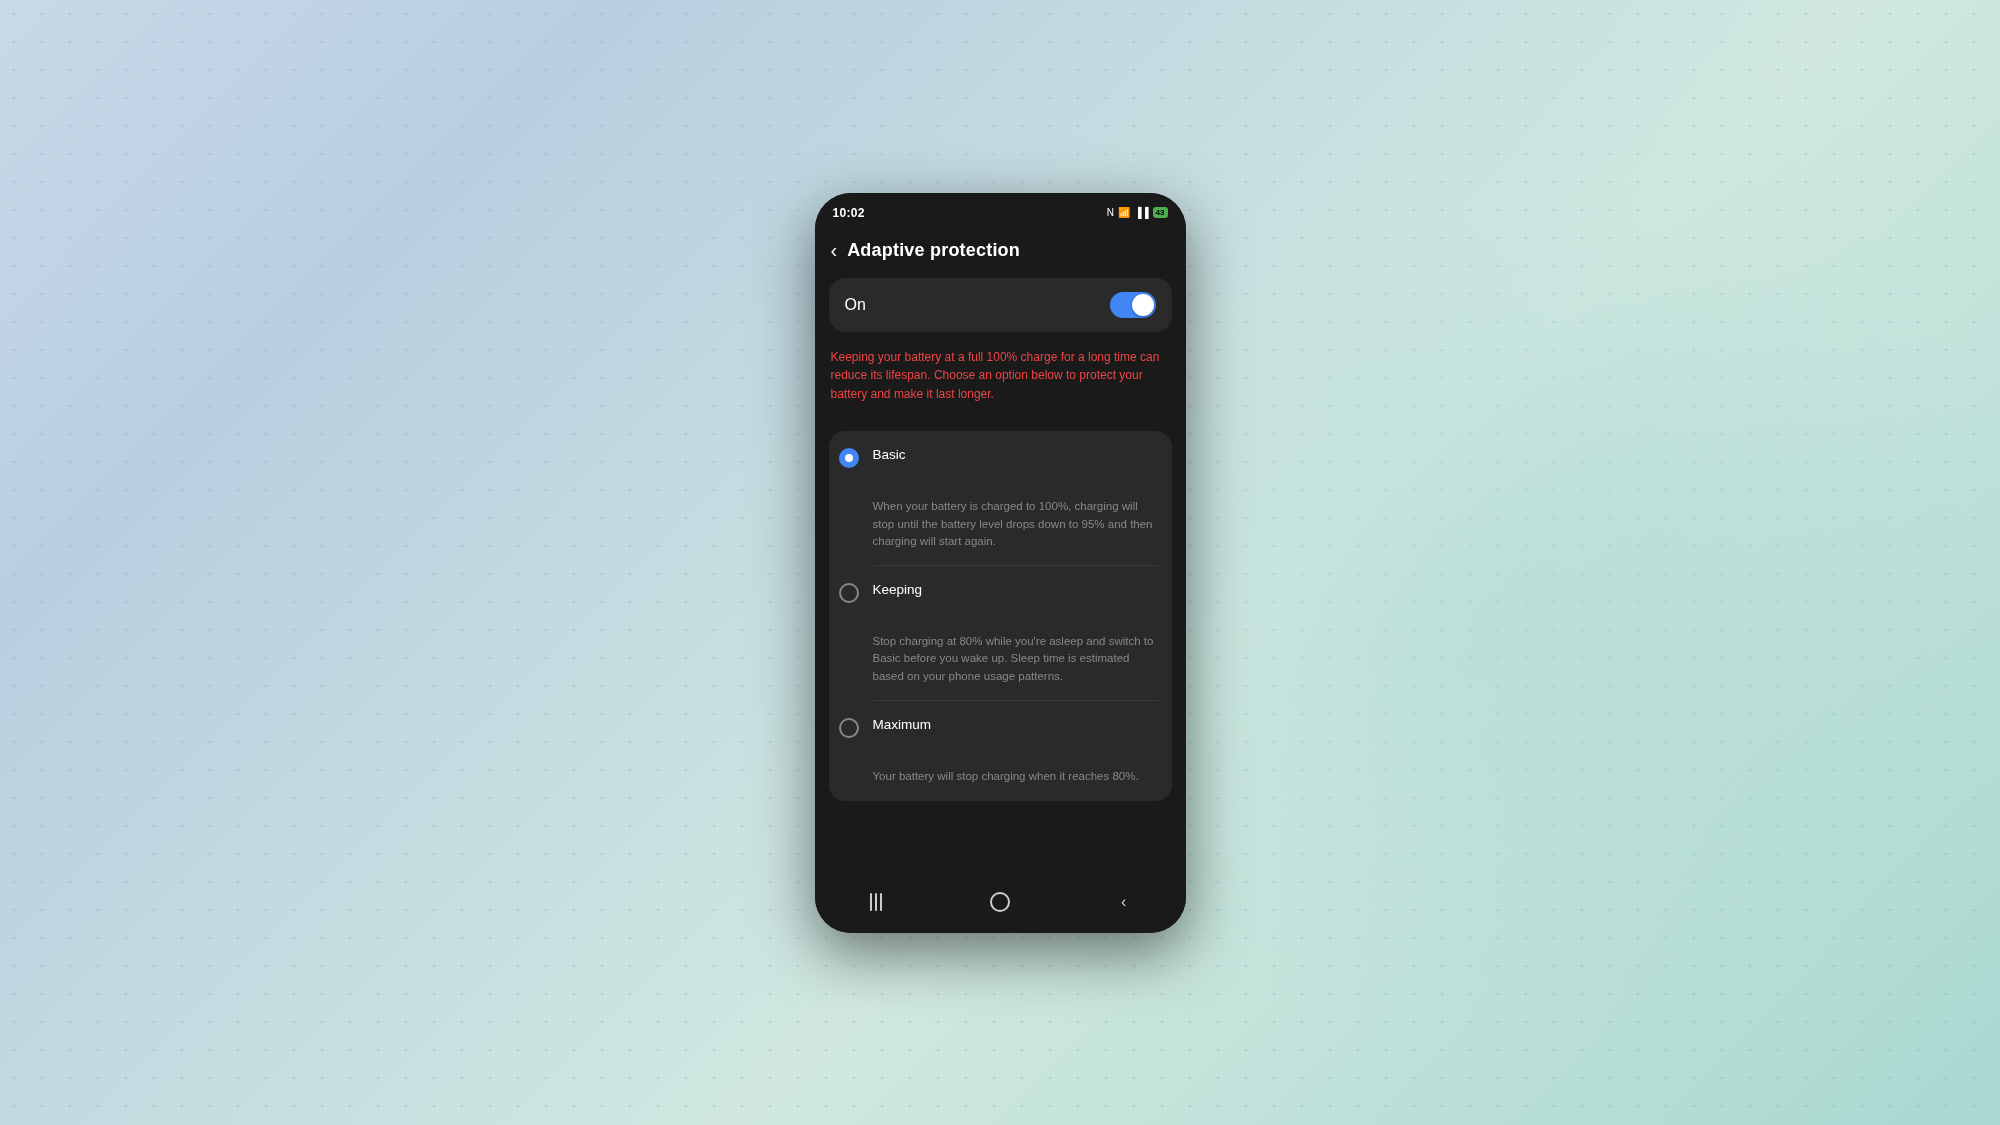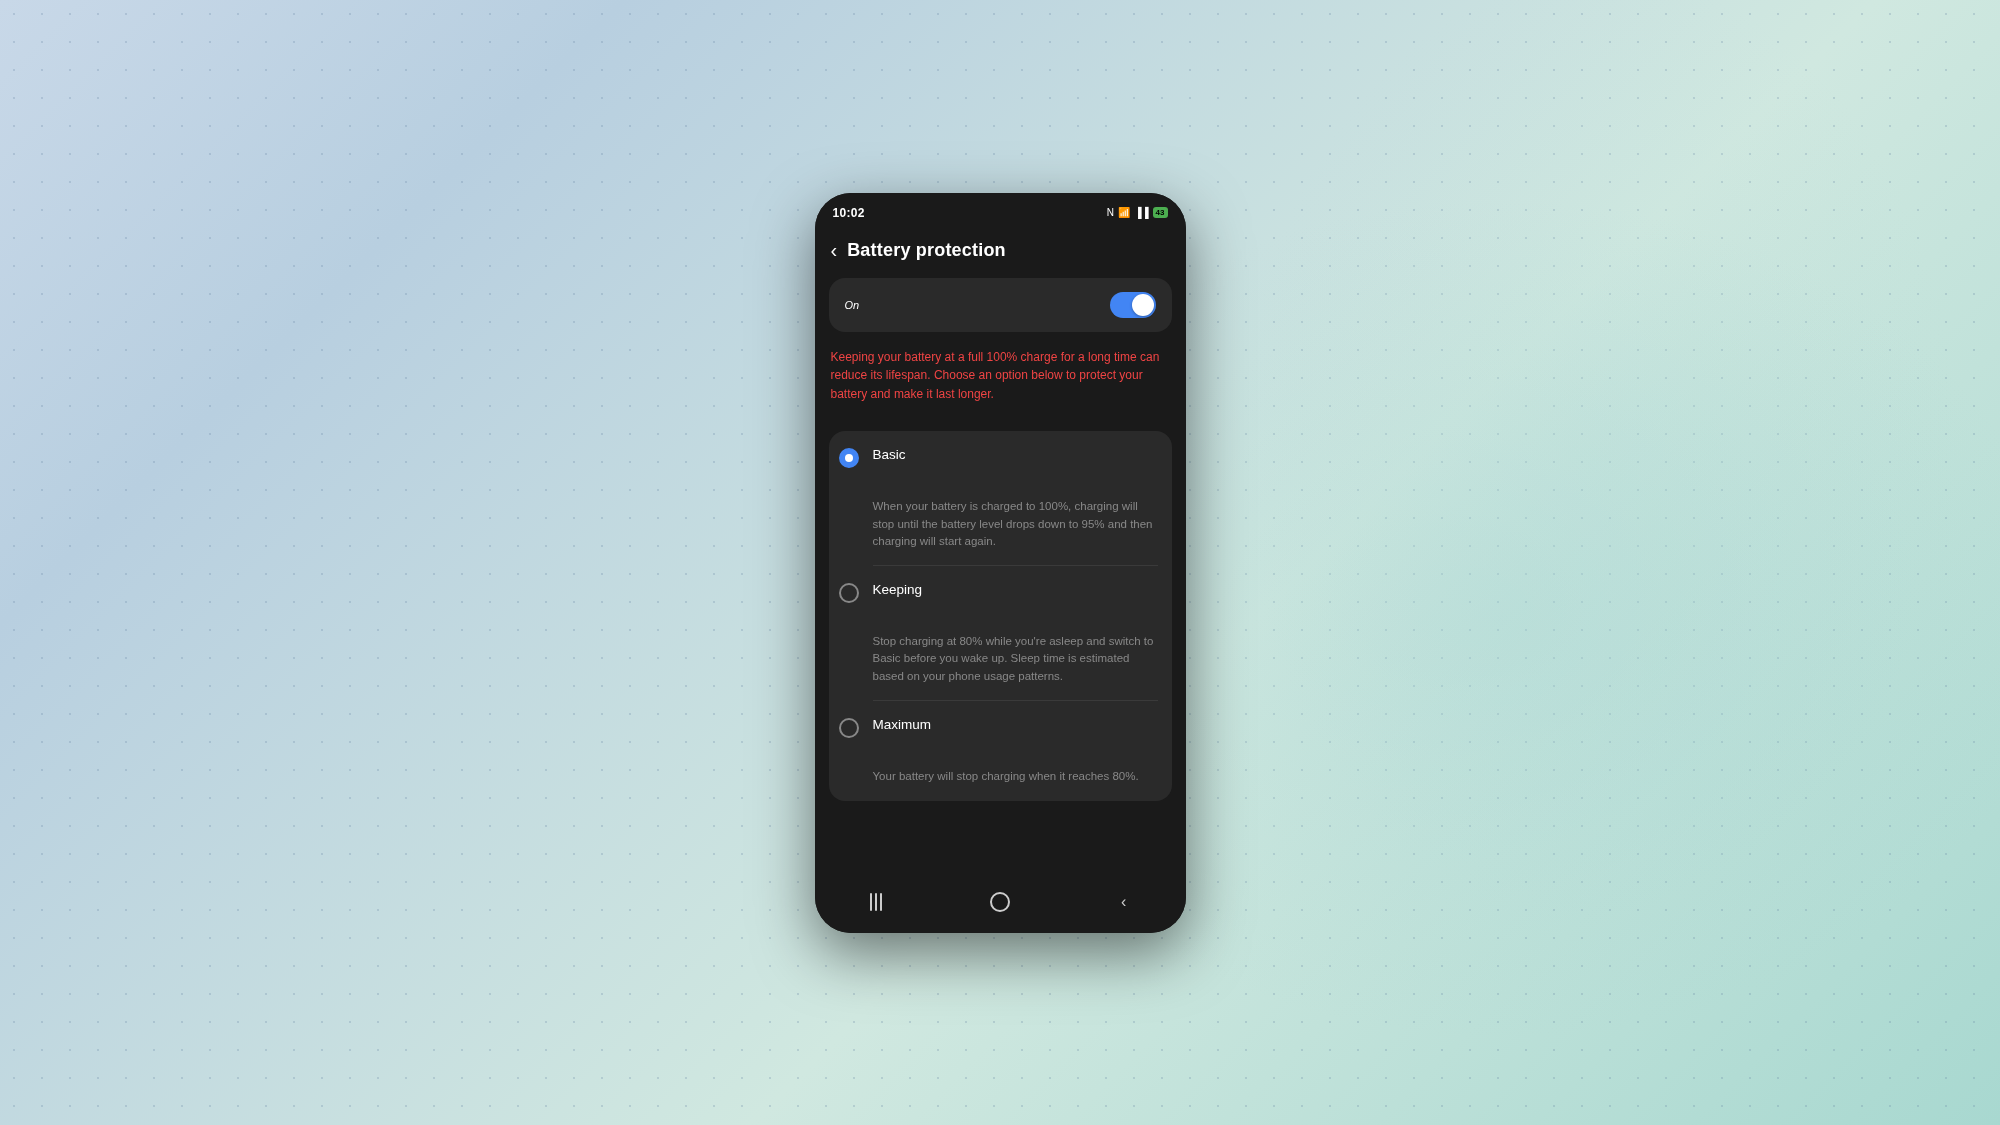--- a/index.html
+++ b/index.html
@@ -127,23 +127,22 @@
       border-radius: 16px;
       padding: 14px 16px;
       display: flex;
       align-items: center;
       justify-content: space-between;
       margin-bottom: 16px;
     }
 
     .toggle-label {
       color: #ffffff;
-      font-size: 11px;
+      font-size: 16px;
       font-weight: 500;
-      font-style: italic;
     }
 
     .toggle-switch {
       width: 46px;
       height: 26px;
       background: #4285f4;
       border-radius: 13px;
       position: relative;
       cursor: pointer;
       flex-shrink: 0;
@@ -299,21 +298,21 @@
     <div class="status-icons">
       <span class="status-icon">N</span>
       <span class="status-icon">📶</span>
       <span class="status-icon">▐▐</span>
       <span class="battery-badge">43</span>
     </div>
   </div>
 
   <div class="header">
     <div class="back-btn">‹</div>
-    <span class="page-title">Battery protection</span>
+    <span class="page-title">Adaptive protection</span>
   </div>
 
   <div class="content">
 
     <div class="toggle-row">
       <span class="toggle-label">On</span>
       <div class="toggle-switch">
         <div class="toggle-knob"></div>
       </div>
     </div>

